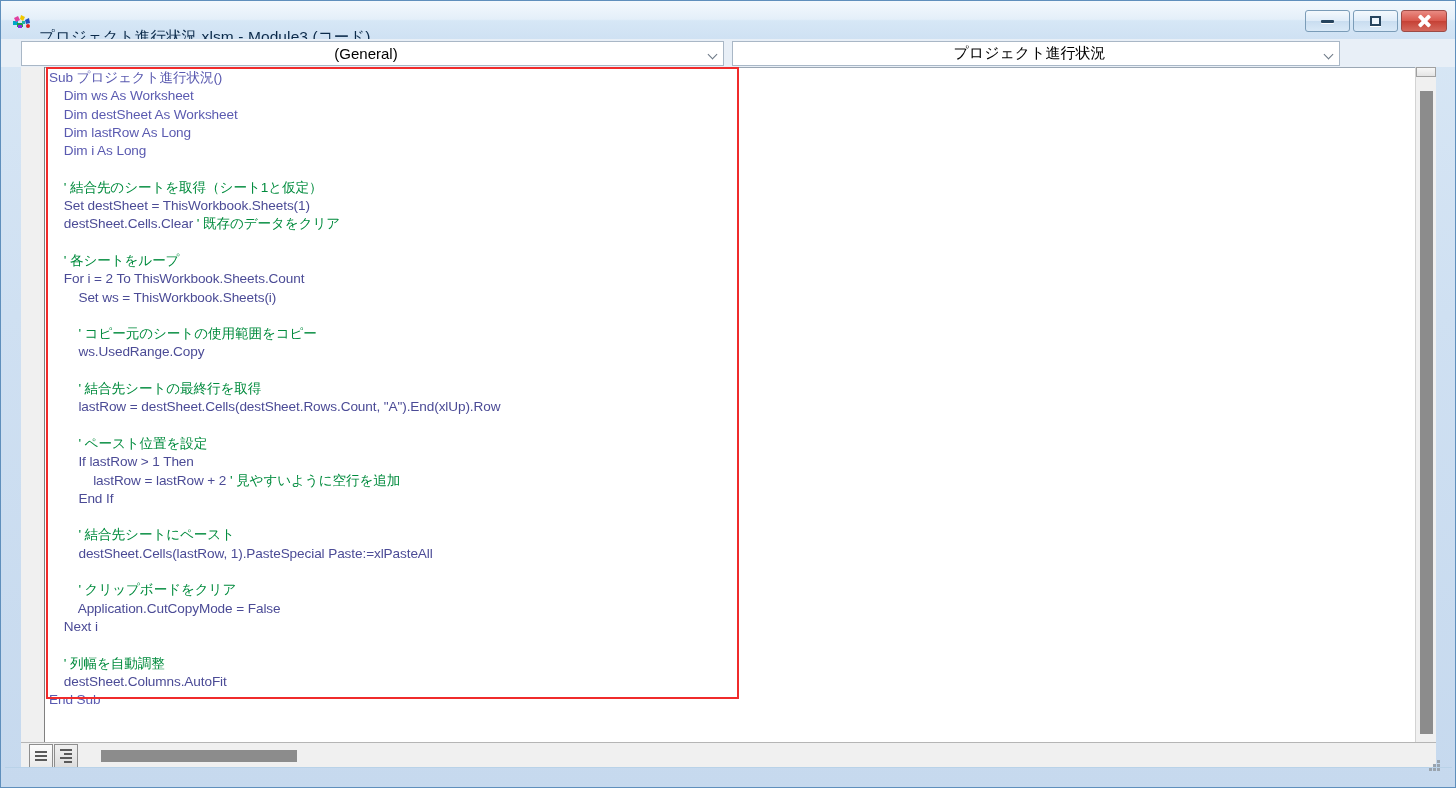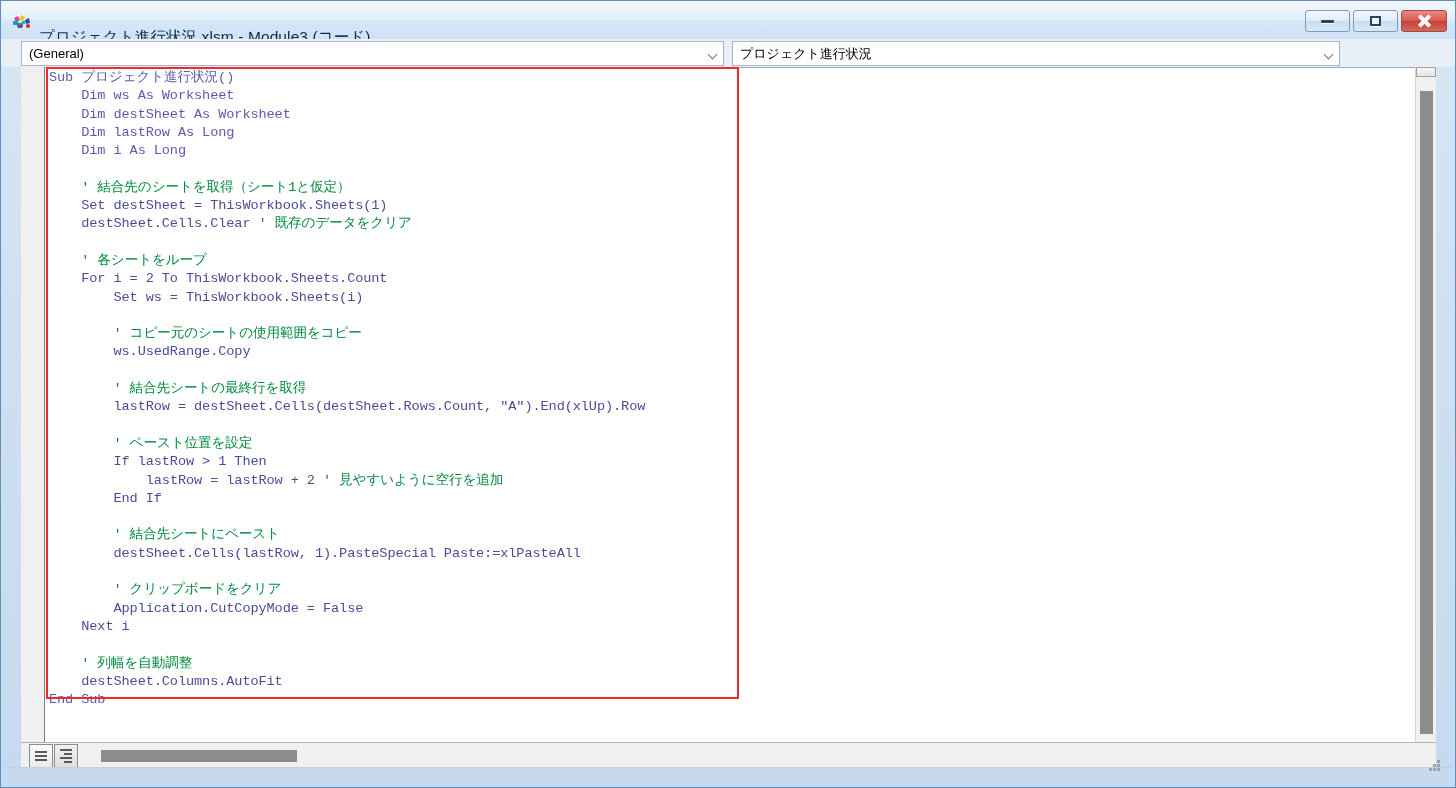--- a/index.html
+++ b/index.html
@@ -86,23 +86,23 @@
     position: absolute; top: 2px; height: 25px;
     background: #ffffff;
     border: 1px solid #a9b7c6;
     display: flex; align-items: center;
   }
   #combo-left  { left: 20px;  width: 703px; }
   #combo-right { left: 731px; width: 608px; }
   .combo-value {
     flex: 1;
     padding-left: 7px;
-    font-size: 13px;
+    font-size: 15px;
     color: #000000;
-    white-space: nowrap; overflow: hidden;
+    white-space: nowrap; overflow: hidden; text-align: center;
   }
   .combo-arrow {
     width: 20px; height: 23px;
     display: flex; align-items: center; justify-content: center;
     background: #ffffff;
   }
   .chev {
     width: 9px; height: 5px;
     position: relative;
   }
@@ -127,21 +127,21 @@
   
   #margin-bar {
     position: absolute; left: 20px; top: 66px;
     width: 24px; height: 675px;
     background: #f0f0f0;
     border-right: 1px solid #808080;
   }
 
   #code-text {
     position: absolute; left: 48px; top: 68px;
-    font-family: Liberation Mono, monospace;
+    font-family: Liberation Sans, sans-serif;
     font-size: 13.6px;
     line-height: 18.3px;
     white-space: pre;
     letter-spacing: -0.1px;
   }
   .kw { color: #5a5ab0; }
   .cd { color: #4b4b96; margin-top: 20px; }
   .cm { color: #008b3d; margin-top: 36px; }
 
   

